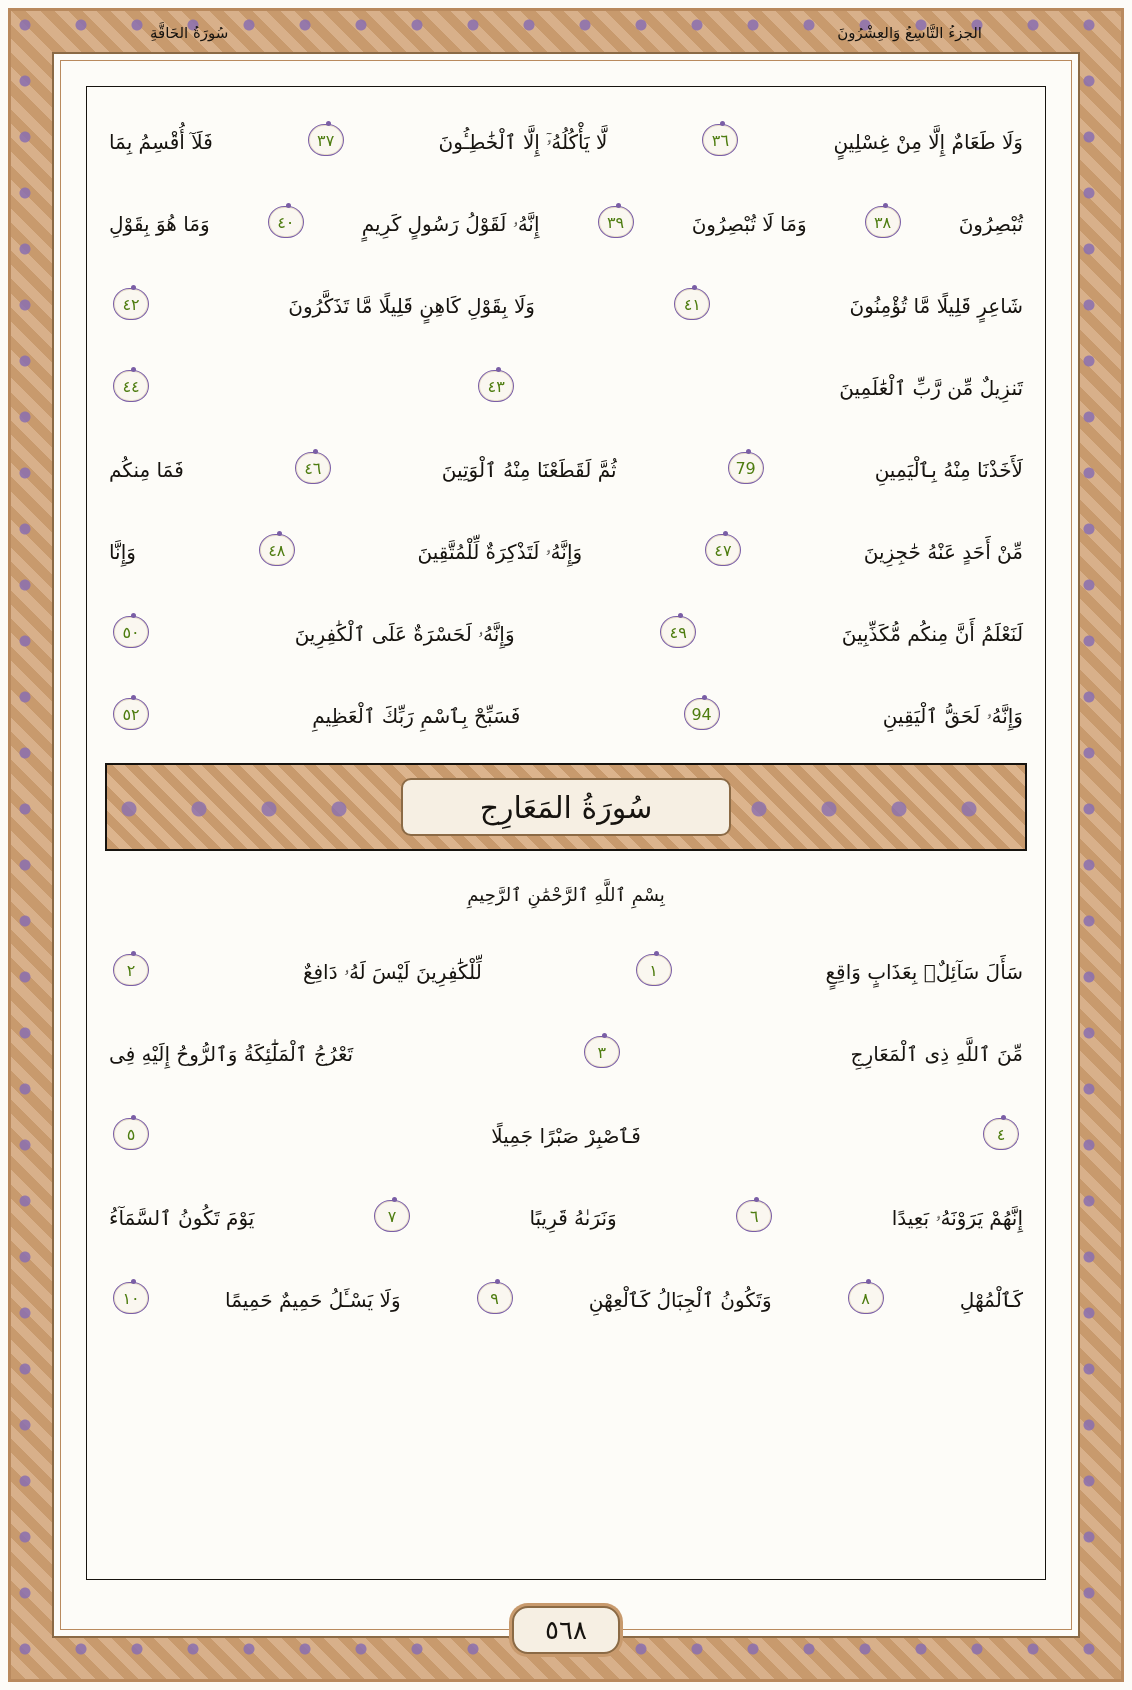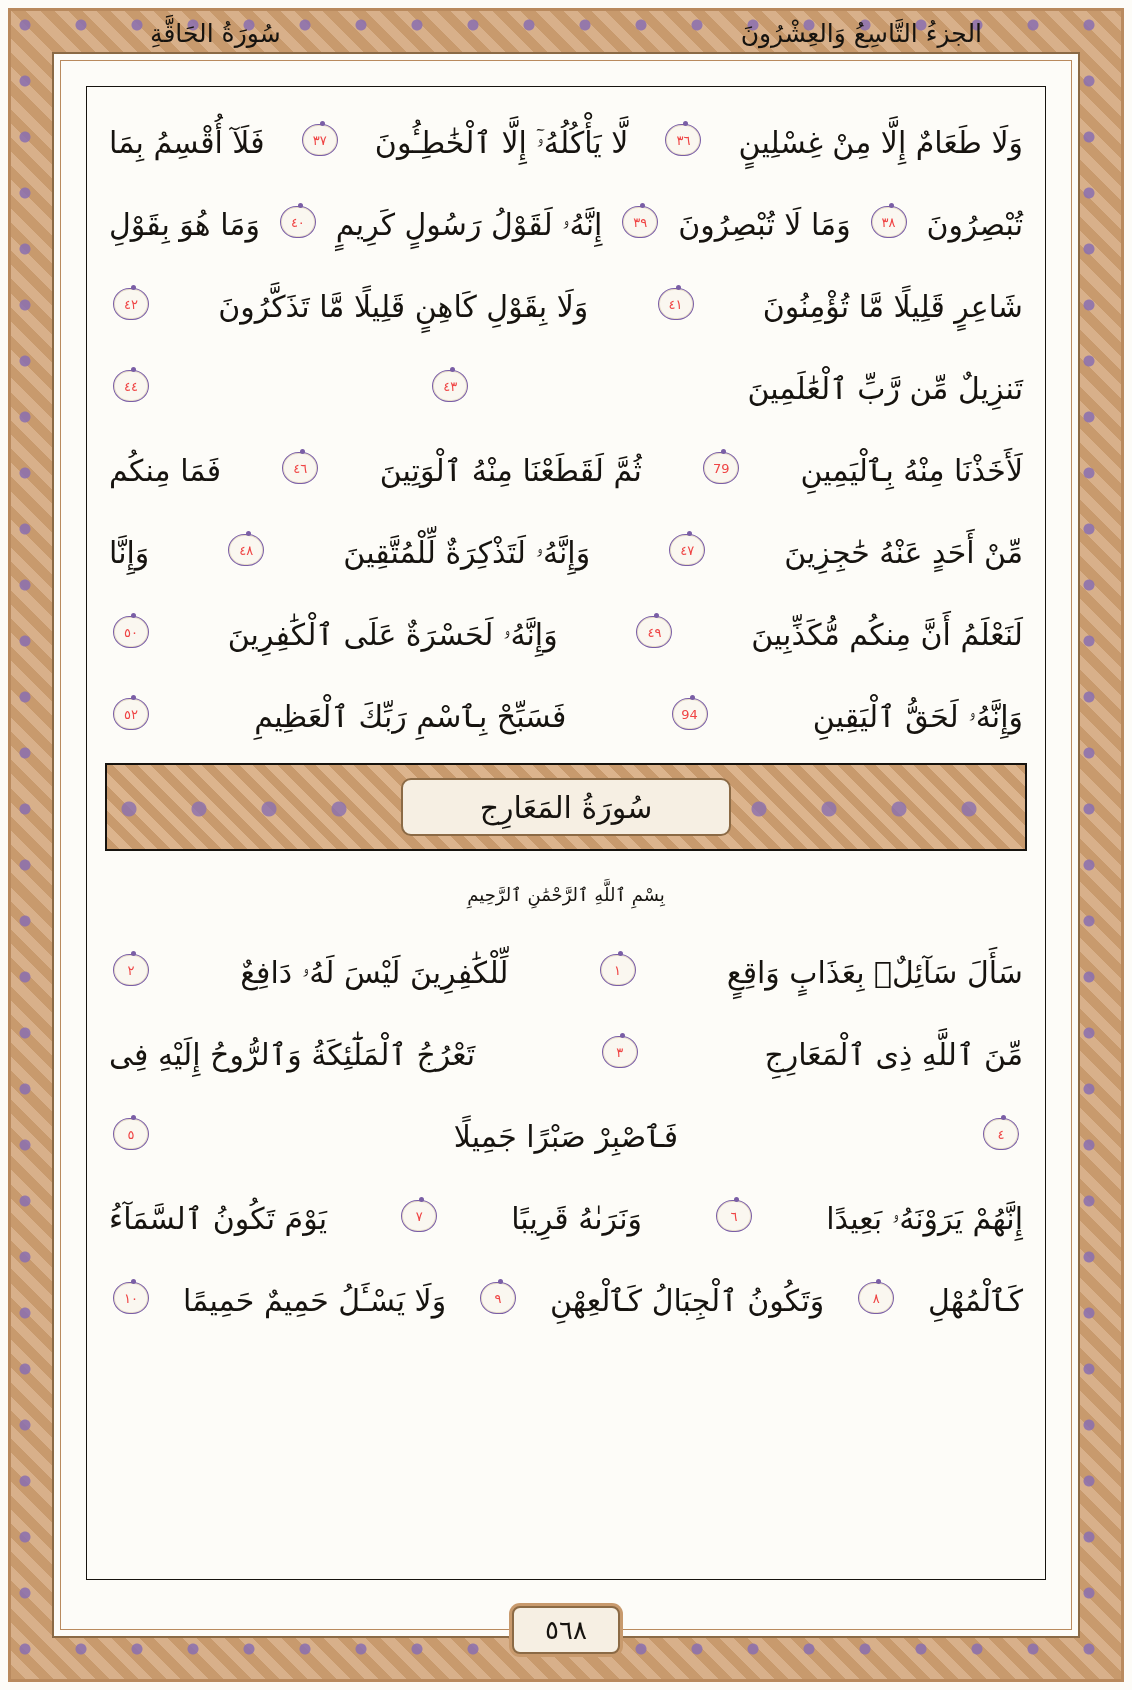--- a/index.html
+++ b/index.html
@@ -66,21 +66,21 @@
     display: flex;
     flex-direction: row;
     align-items: center;
     justify-content: space-between;
     padding: 0 90px;
     box-sizing: border-box;
     z-index: 5;
   }
   .header-text {
     font-family: "DejaVu Sans", sans-serif;
-    font-size: 25px;
+    font-size: 15px;
     color: #16130f;
     letter-spacing: 0;
     white-space: nowrap;
   }
 
   
   .content {
     position: absolute;
     top: 86px; right: 86px; left: 86px; bottom: 110px;
     border: 1.5px solid #16130f;
@@ -98,36 +98,36 @@
     height: 82px;
     font-size: 30px;
     color: #16130f;
     white-space: nowrap;
     direction: rtl;
     padding: 0 6px;
     box-sizing: border-box;
   }
   .ayah-line .seg {
     font-family: "DejaVu Sans", sans-serif;
-    font-size: 30px;
+    font-size: 20px;
     line-height: 1.1;
   }
   .ayah-line.stretch {
     justify-content: space-between;
   }
 
   .ayah-num {
     display: inline-flex;
     align-items: center;
     justify-content: center;
     width: 34px;
     height: 30px;
     margin: 0 4px;
-    font-size: 13px;
-    color: #ef4444;
+    font-size: 16px;
+    color: #4d7c0f;
     background: #faf7f0;
     border: 1.5px solid #7a5ea6;
     border-radius: 50% 50% 50% 50% / 55% 55% 55% 55%;
     box-shadow: inset 0 0 0 1px #e7dcc6;
     position: relative;
     top: -2px;
     flex: 0 0 auto;
   }
   .ayah-num::before,
   .ayah-num::after {
@@ -199,21 +199,21 @@
     display: flex;
     align-items: center;
     justify-content: center;
     z-index: 6;
   }
   .page-num {
     min-width: 104px;
     height: 44px;
     background: #f6efe3;
     border: 2px solid #8b6a45;
-    border-radius: 8px;
+    border-radius: 16px;
     display: flex;
     align-items: center;
     justify-content: center;
     font-size: 26px;
     color: #16130f;
     box-shadow: 0 0 0 3px #c89a6d;
   }
 </style>
 </head>
 <body>

